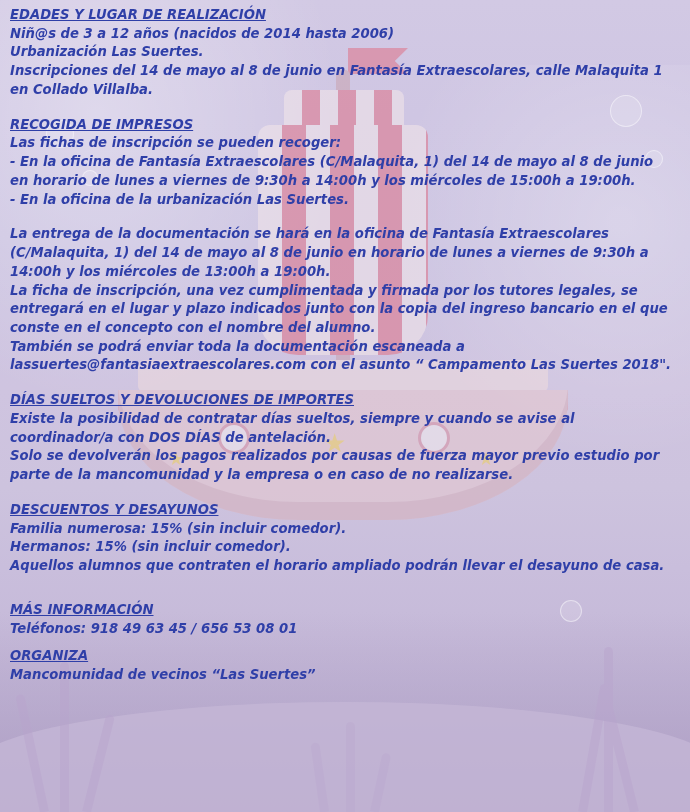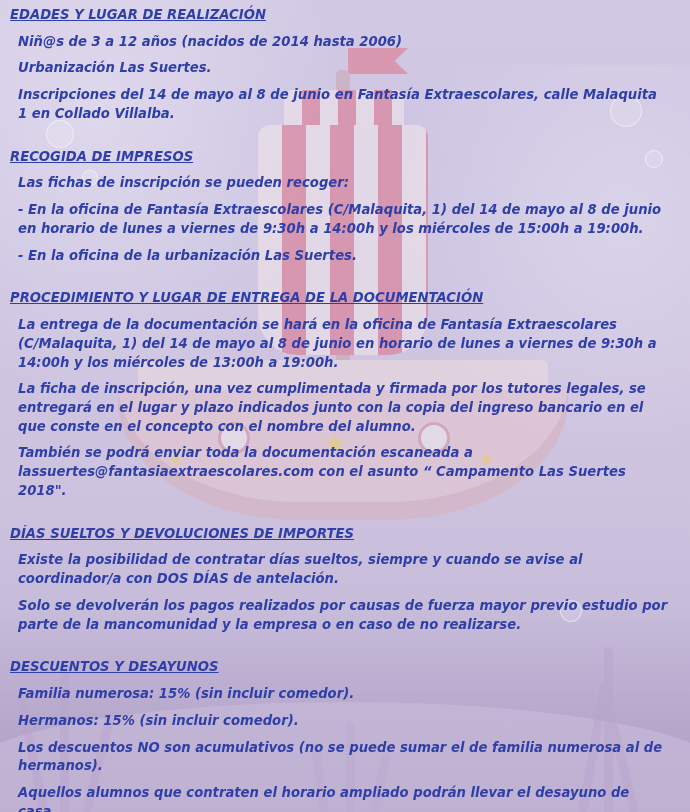--- a/index.html
+++ b/index.html
@@ -185,21 +185,21 @@
     line-height: 1.42;
     font-weight: bold;
     font-style: italic;
   }
   .heading {
     text-decoration: underline;
     margin: 0;
     font-weight: bold;
   }
   .para {
-    margin: 8px;
+    margin: 0;
   }
   .sect {
     margin-bottom: 0;
   }
   .gap {
     height: 16px;
   }
   .gap-sm {
     height: 9px;
   }
@@ -266,49 +266,48 @@
   <div class="sect">
     <div class="heading">RECOGIDA DE IMPRESOS</div>
     <div class="para">Las fichas de inscripción se pueden recoger:</div>
     <div class="para">- En la oficina de Fantasía Extraescolares (C/Malaquita, 1) del 14 de mayo al 8 de junio en horario de lunes a viernes de 9:30h a 14:00h y los miércoles de 15:00h a 19:00h.</div>
     <div class="para">- En la oficina de la urbanización Las Suertes.</div>
   </div>
 
   <div class="gap"></div>
 
   <div class="sect">
-    <div class="heading">PROCEDIMIENTO Y LUGAR DE ENTREGA DE LA DOCUMENTACIÓN</div>
     <div class="para">La entrega de la documentación se hará en la oficina de Fantasía Extraescolares (C/Malaquita, 1) del 14 de mayo al 8 de junio en horario de lunes a viernes de 9:30h a 14:00h y los miércoles de 13:00h a 19:00h.</div>
     <div class="para">La ficha de inscripción, una vez cumplimentada y firmada por los tutores legales, se entregará en el lugar y plazo indicados junto con la copia del ingreso bancario en el que conste en el concepto con el nombre del alumno.</div>
     <div class="para">También se podrá enviar toda la documentación escaneada a lassuertes@fantasiaextraescolares.com con el asunto “ Campamento Las Suertes 2018".</div>
   </div>
 
   <div class="gap"></div>
 
   <div class="sect">
     <div class="heading">DÍAS SUELTOS Y DEVOLUCIONES DE IMPORTES</div>
     <div class="para">Existe la posibilidad de contratar días sueltos, siempre y cuando se avise al coordinador/a con DOS DÍAS de antelación.</div>
     <div class="para">Solo se devolverán los pagos realizados por causas de fuerza mayor previo estudio por parte de la mancomunidad y la empresa o en caso de no realizarse.</div>
   </div>
 
   <div class="gap"></div>
 
   <div class="sect">
     <div class="heading">DESCUENTOS Y DESAYUNOS</div>
     <div class="para">Familia numerosa: 15% (sin incluir comedor).</div>
     <div class="para">Hermanos: 15% (sin incluir comedor).</div>
-    <div class="para">Los descuentos NO son acumulativos (no se puede sumar el de familia numerosa al de hermanos).</div>
     <div class="para">Aquellos alumnos que contraten el horario ampliado podrán llevar el desayuno de casa.</div>
   </div>
 
   <div class="gap"></div>
   <div class="gap-sm"></div>
 
   <div class="sect">
     <div class="heading">MÁS INFORMACIÓN</div>
+    <div class="para">Teléfonos: 918 49 63 45 / 656 53 08 01</div>
   </div>
 
   <div class="gap-sm"></div>
 
   <div class="sect">
     <div class="heading">ORGANIZA</div>
     <div class="para">Mancomunidad de vecinos “Las Suertes”</div>
   </div>
 
 </div>

